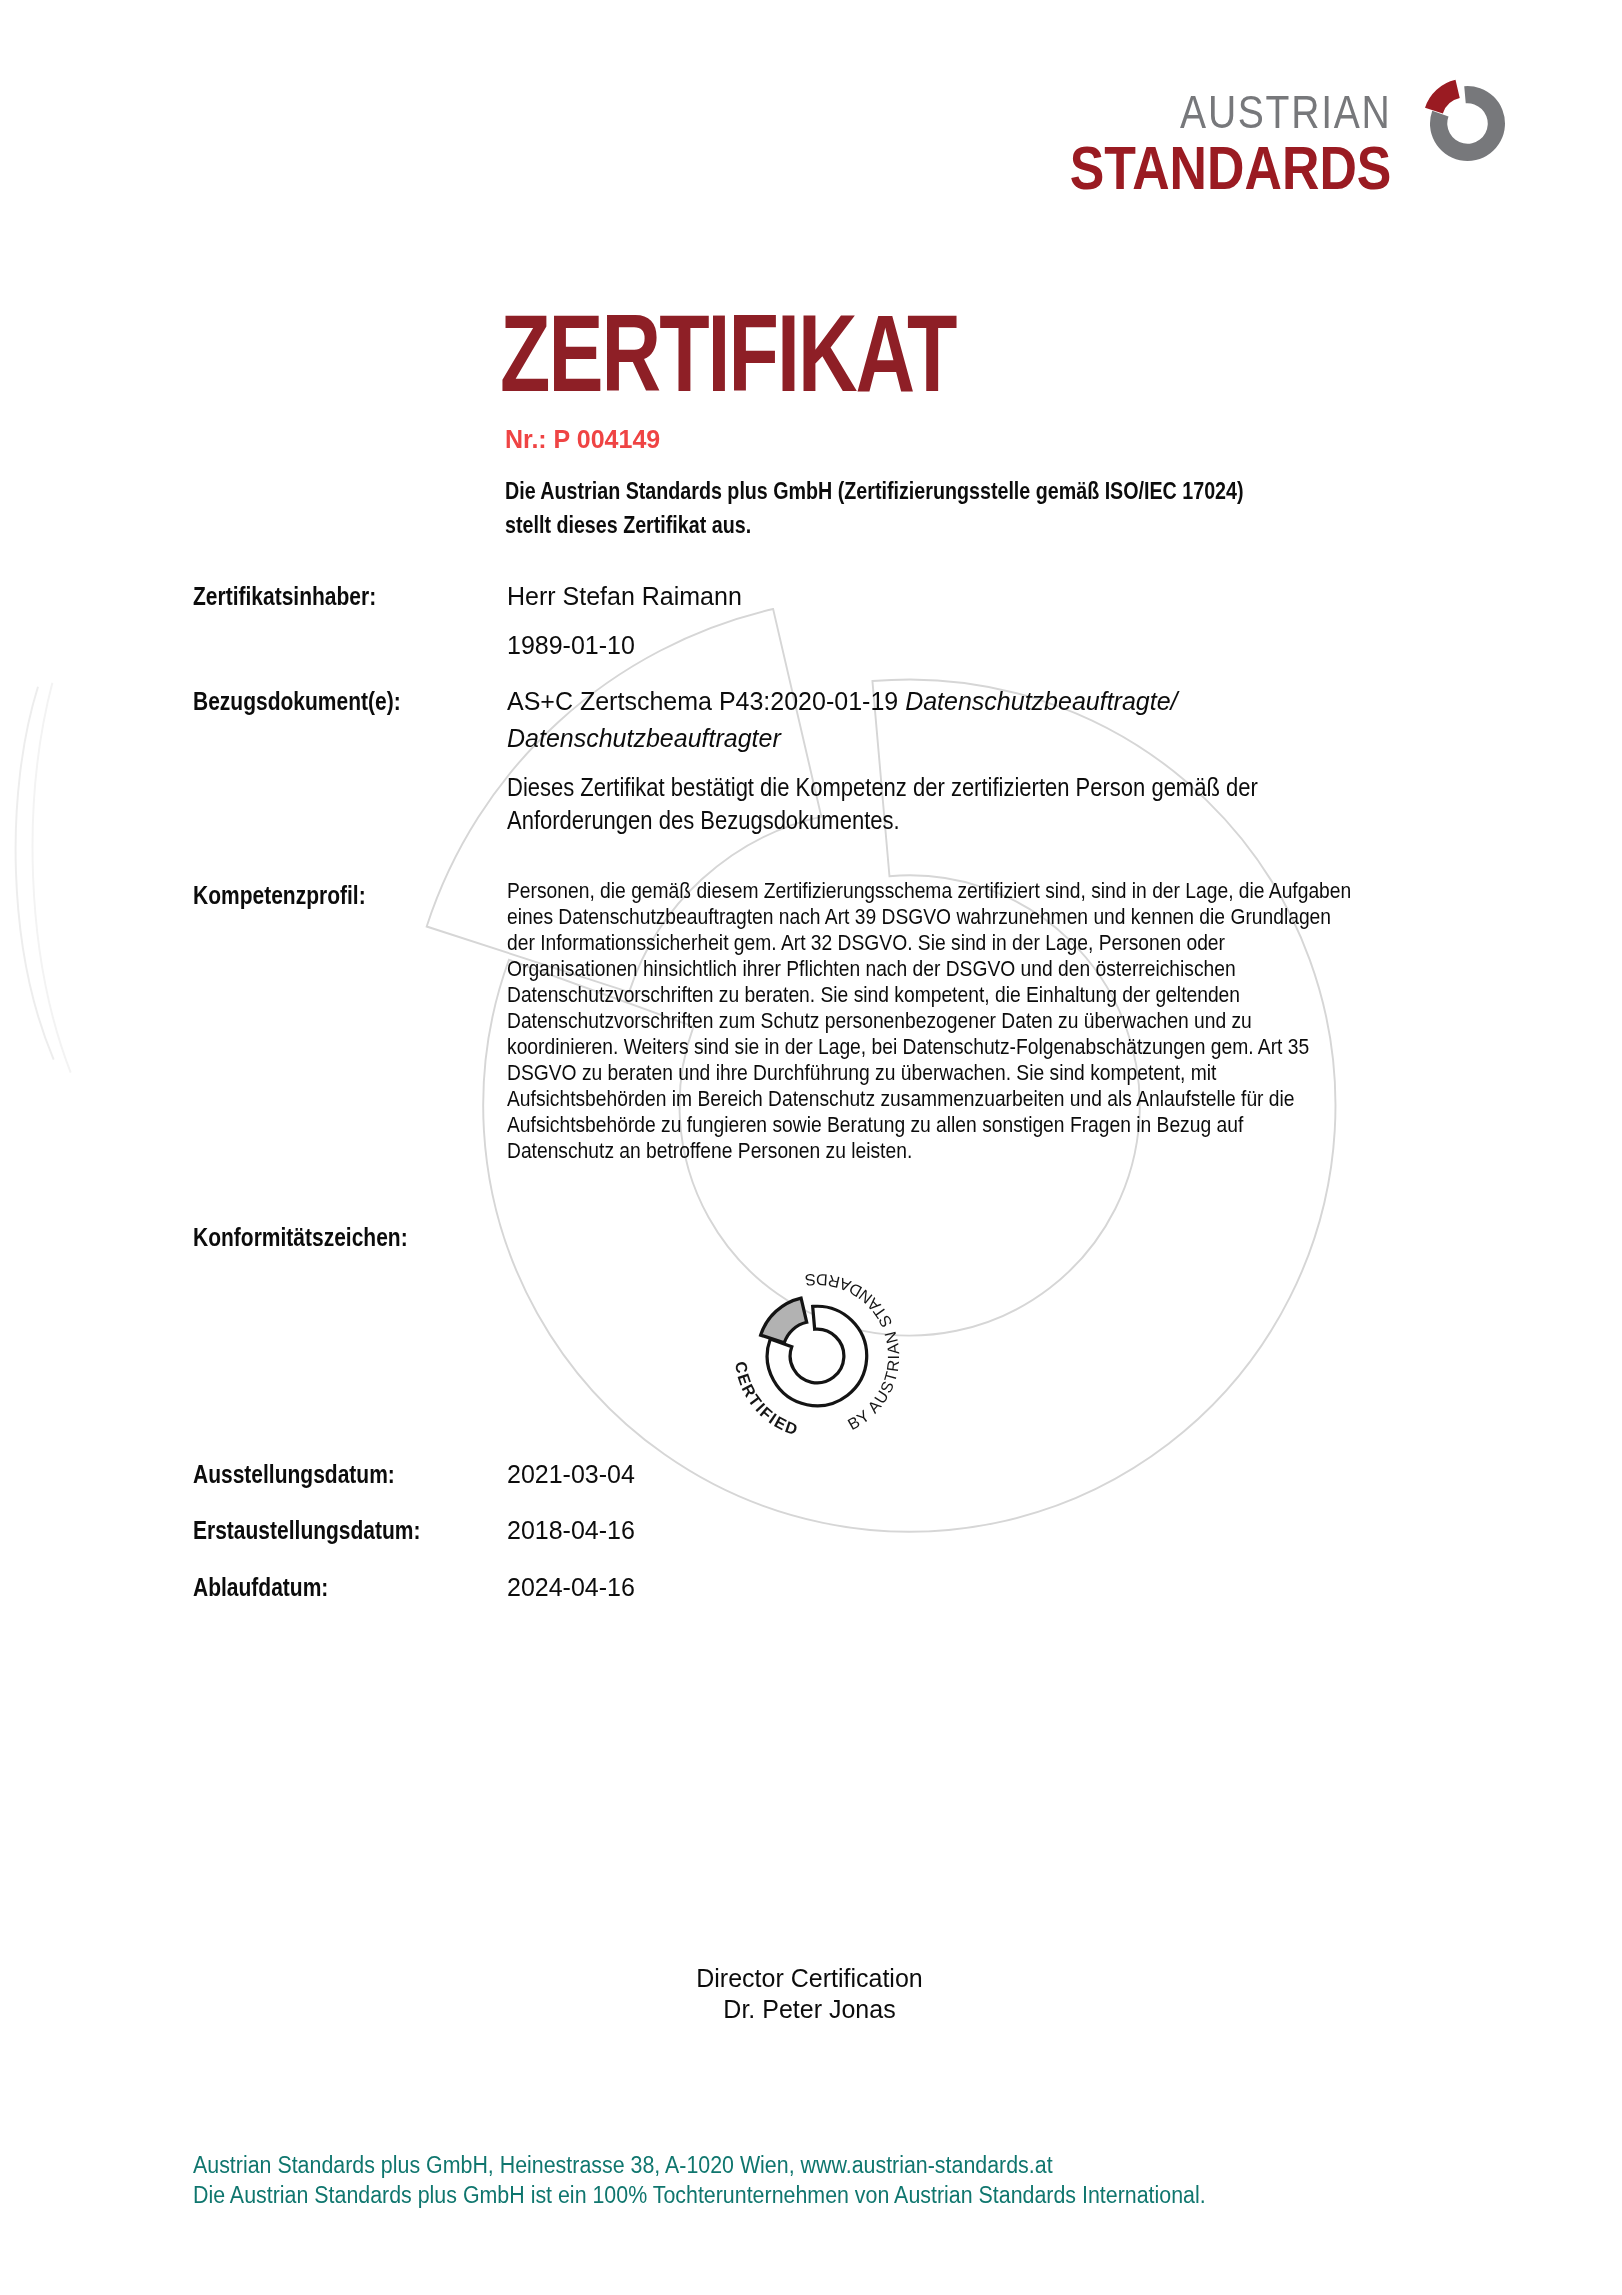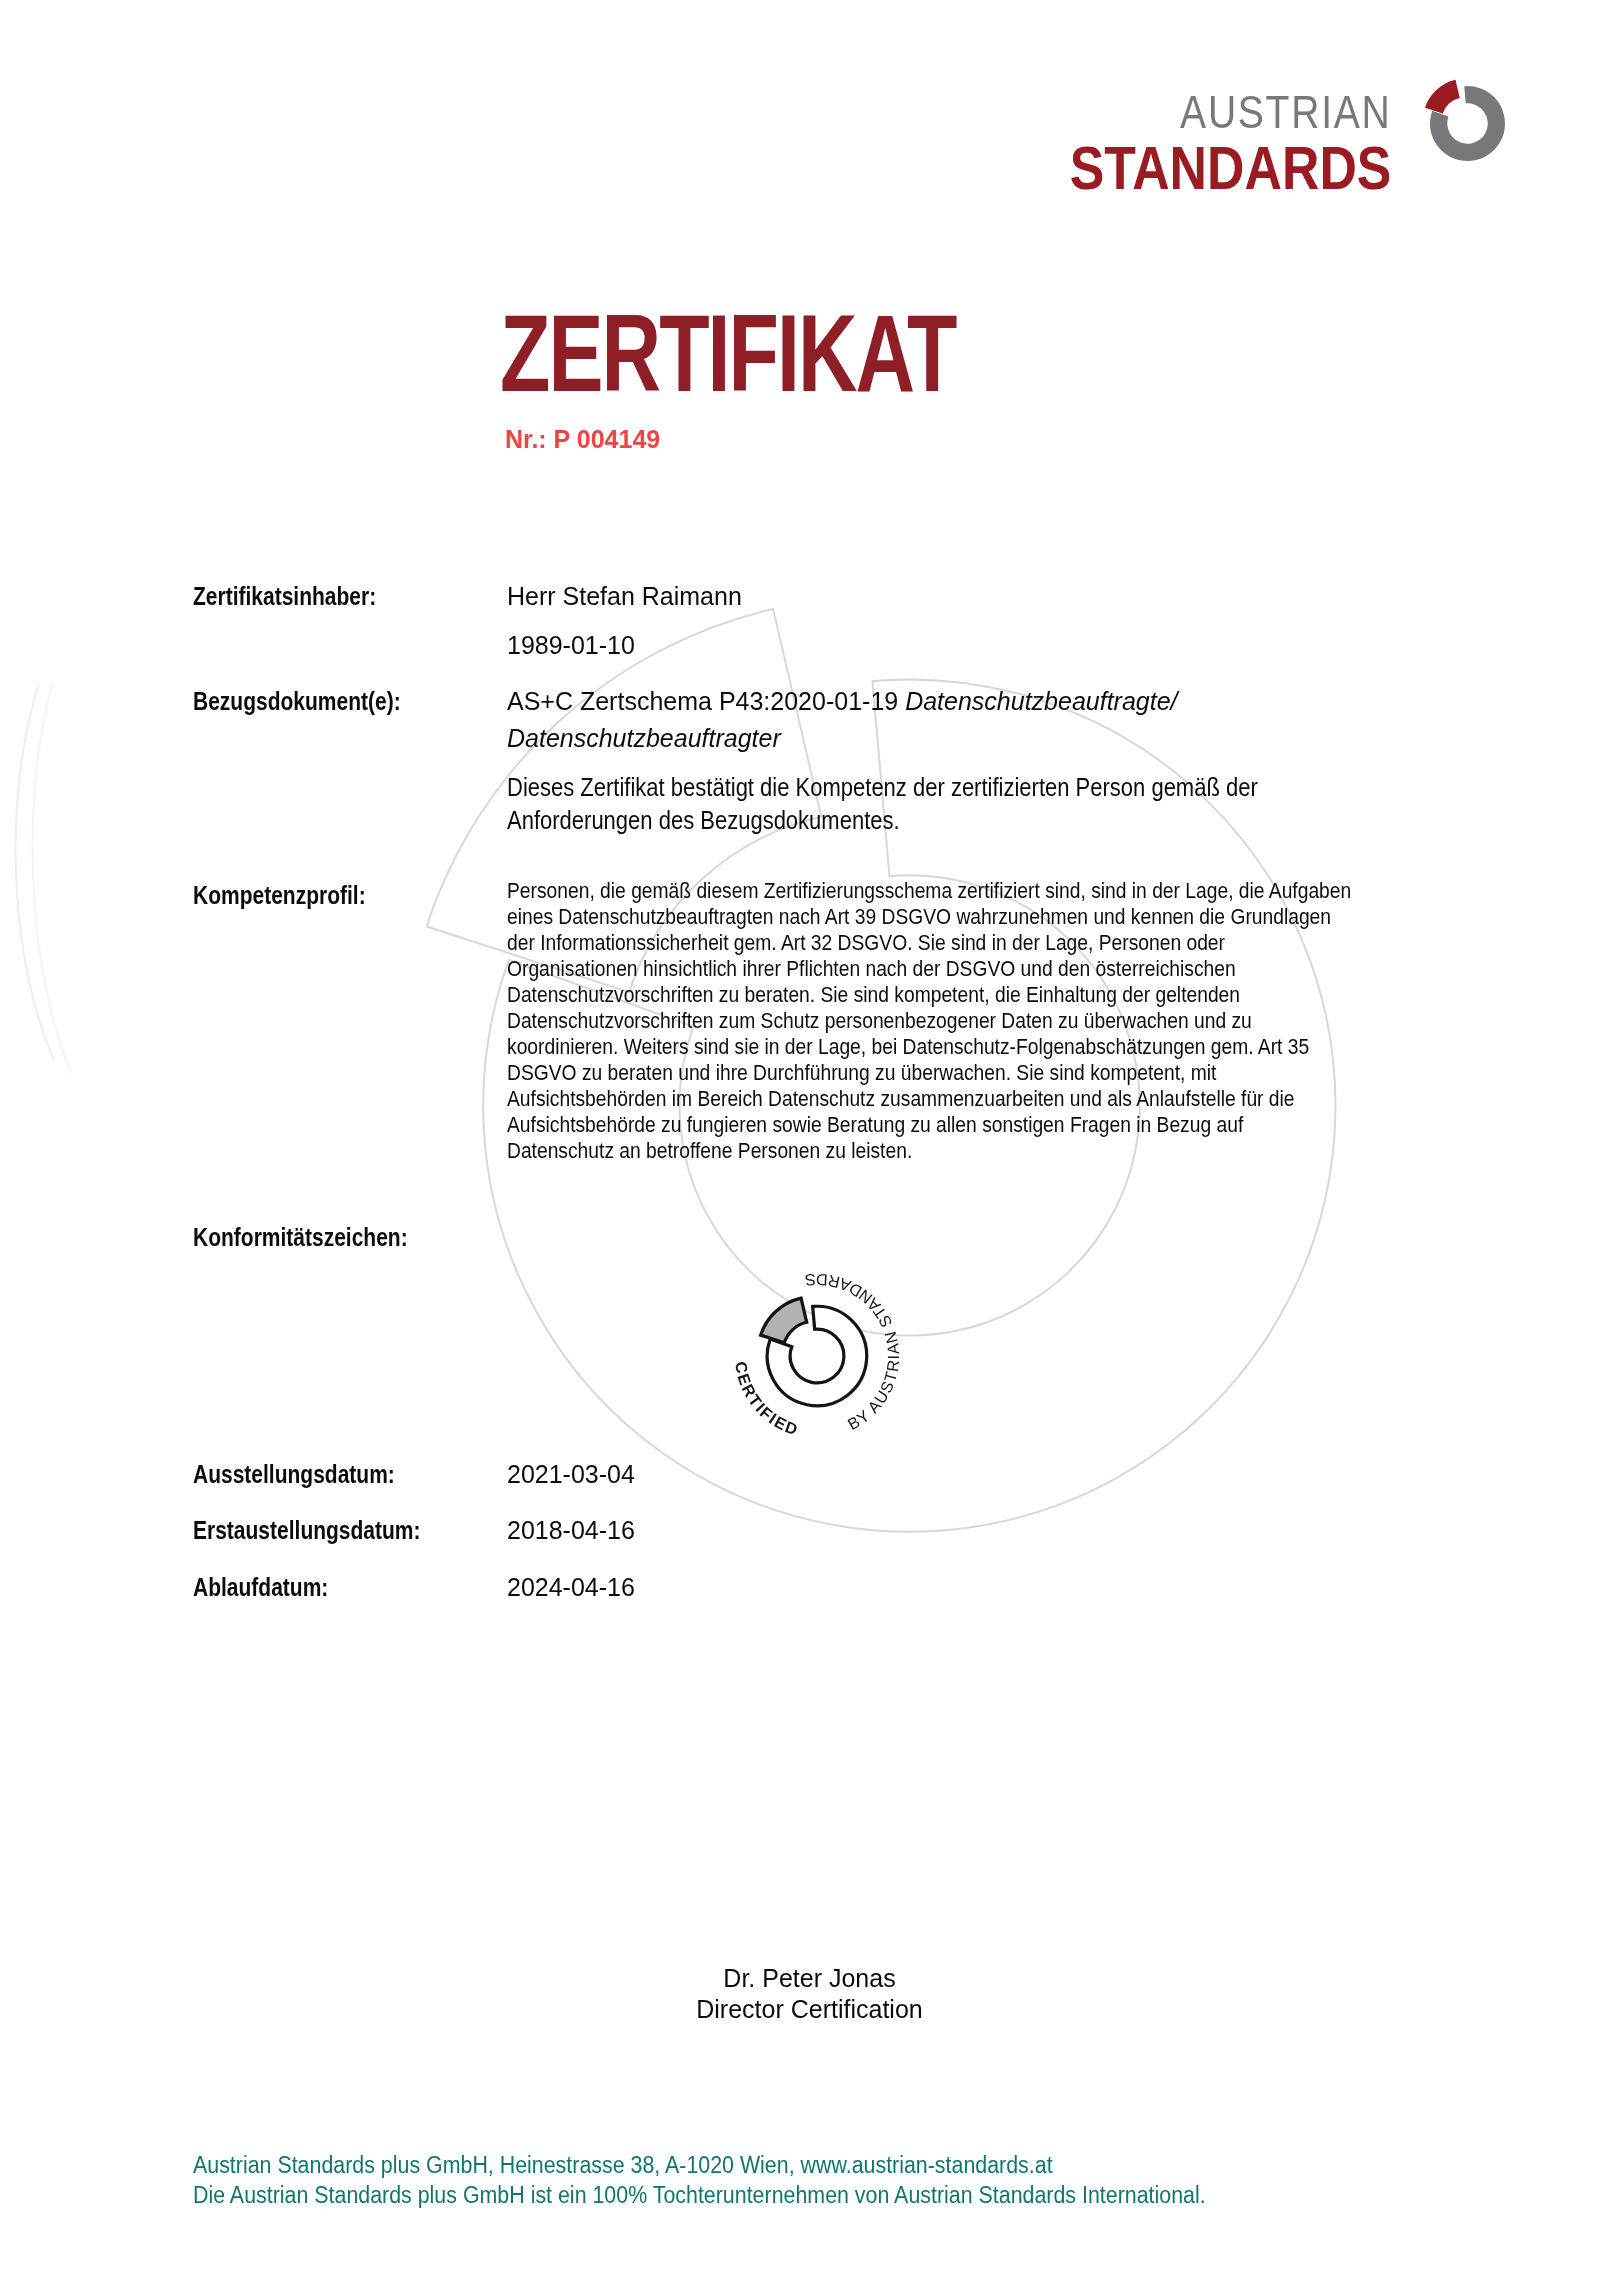--- a/index.html
+++ b/index.html
@@ -76,20 +76,24 @@
     <path d="M -25.2 -109.1 A 112 112 0 0 0 -106.5 -34.6 L -59 -19.2 A 62 62 0 0 1 -13.9 -60.4 Z" fill="#9a1b22" transform="translate(-6.8 -7.4)"></path>
   </svg>
   <div class="brand-text">
     <div class="brand-line1">AUSTRIAN</div>
     <div class="brand-line2">STANDARDS</div>
   </div>
 
   <h1 class="title">ZERTIFIKAT</h1>
   <div class="cert-nr">Nr.: P 004149</div>
 
+  <div class="intro">
+    <span class="cond">Die Austrian Standards plus GmbH (Zertifizierungsstelle gemäß ISO/IEC 17024)</span>
+    <span class="cond">stellt dieses Zertifikat aus.</span>
+  </div>
 
   <div class="row-label lbl-holder">Zertifikatsinhaber:</div>
   <div class="val val-holder-name">Herr Stefan Raimann</div>
   <div class="val val-holder-dob">1989-01-10</div>
 
   <div class="row-label lbl-ref">Bezugsdokument(e):</div>
   <div class="val val-ref-1"><span>AS+C Zertschema P43:2020-01-19 </span><span class="ital">Datenschutzbeauftragte/</span></div>
   <div class="val val-ref-2 ital">Datenschutzbeauftragter</div>
 
   <div class="note">
@@ -119,22 +123,22 @@
   </svg>
 
   <div class="row-label lbl-d1">Ausstellungsdatum:</div>
   <div class="val val-d1">2021-03-04</div>
   <div class="row-label lbl-d2">Erstaustellungsdatum:</div>
   <div class="val val-d2">2018-04-16</div>
   <div class="row-label lbl-d3">Ablaufdatum:</div>
   <div class="val val-d3">2024-04-16</div>
 
   <div class="signature">
+    <div>Director Certification</div>
     <div>Dr. Peter Jonas</div>
-    <div>Director Certification</div>
   </div>
 
   <div class="footer">
     <span class="cond">Austrian Standards plus GmbH, Heinestrasse 38, A-1020 Wien, www.austrian-standards.at</span>
     <span class="cond">Die Austrian Standards plus GmbH ist ein 100% Tochterunternehmen von Austrian Standards International.</span>
   </div>
 
 </div>
 
 

